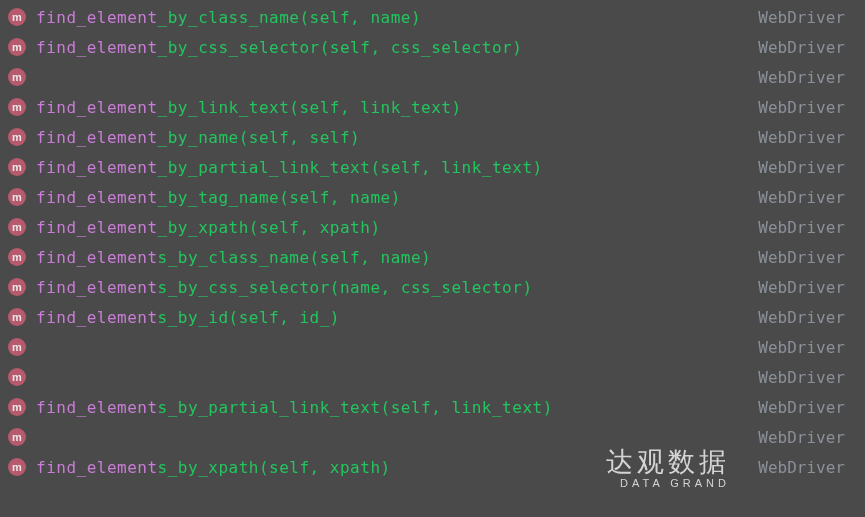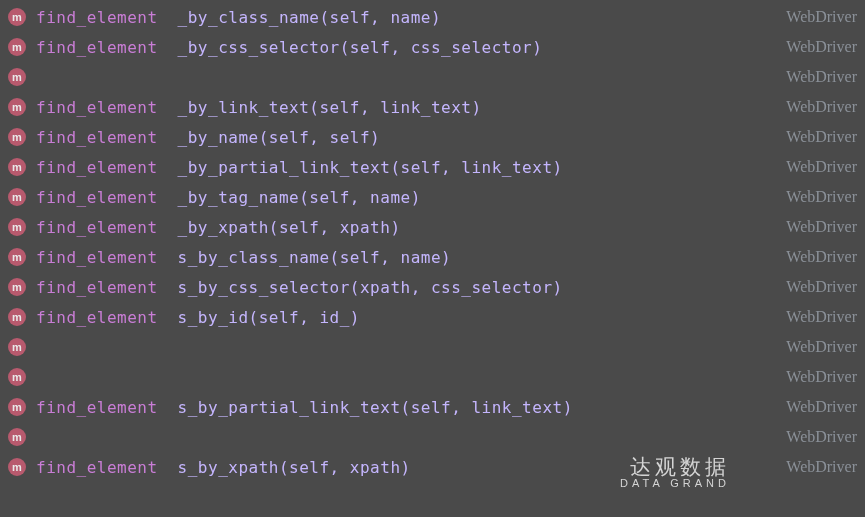--- a/index.html
+++ b/index.html
@@ -47,41 +47,39 @@
   .method-text {
     flex: 1;
     white-space: nowrap;
     letter-spacing: 0.5px;
   }
   .hl {
     color: #c97dd6;
     text-align: center;
   }
   .rest {
-    color: #c4b5fd;
-    margin-left: 20px;
+    color: #22c55e;
   }
   .class-name {
     color: #8a9098;
     position: absolute;
-    right: 8px;
-    font-family: Liberation Serif, serif;
+    right: 20px;
   }
   .watermark {
     position: absolute;
     right: 135px;
     bottom: 28px;
     color: #d4d4d4;
     text-align: right;
     font-family: 'Microsoft YaHei', 'PingFang SC', sans-serif;
     pointer-events: none;
     line-height: 1.1;
   }
   .watermark-cn {
-    font-size: 21px;
+    font-size: 27px;
     font-weight: 500;
     letter-spacing: 4px;
   }
   .watermark-en {
     font-size: 11px;
     letter-spacing: 4px;
     margin-top: -1px;
   }
 </style>
 </head>
@@ -147,21 +145,21 @@
       <span class="icon-badge">
         <span class="icon-letter">m</span>
       </span>
       <span class="method-text"><span class="hl">find_element</span><span class="rest">s_by_class_name(self, name)</span></span>
       <span class="class-name">WebDriver</span>
     </div>
     <div class="completion-row">
       <span class="icon-badge">
         <span class="icon-letter">m</span>
       </span>
-      <span class="method-text"><span class="hl">find_element</span><span class="rest">s_by_css_selector(xpath, css_selector)</span></span>
+      <span class="method-text"><span class="hl">find_element</span><span class="rest">s_by_css_selector(name, css_selector)</span></span>
       <span class="class-name">WebDriver</span>
     </div>
     <div class="completion-row">
       <span class="icon-badge">
         <span class="icon-letter">m</span>
       </span>
       <span class="method-text"><span class="hl">find_element</span><span class="rest">s_by_id(self, id_)</span></span>
       <span class="class-name">WebDriver</span>
     </div>
     <div class="completion-row">

